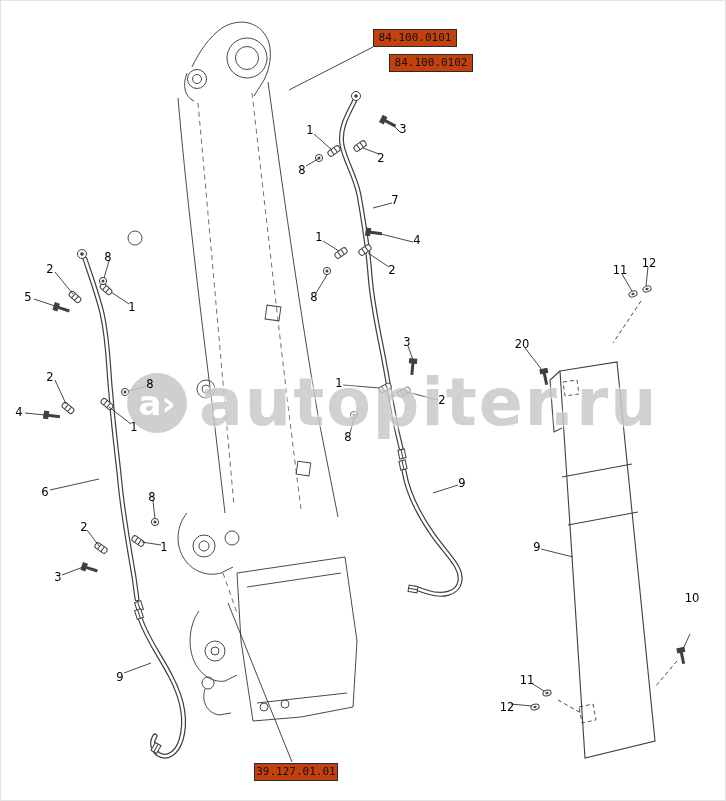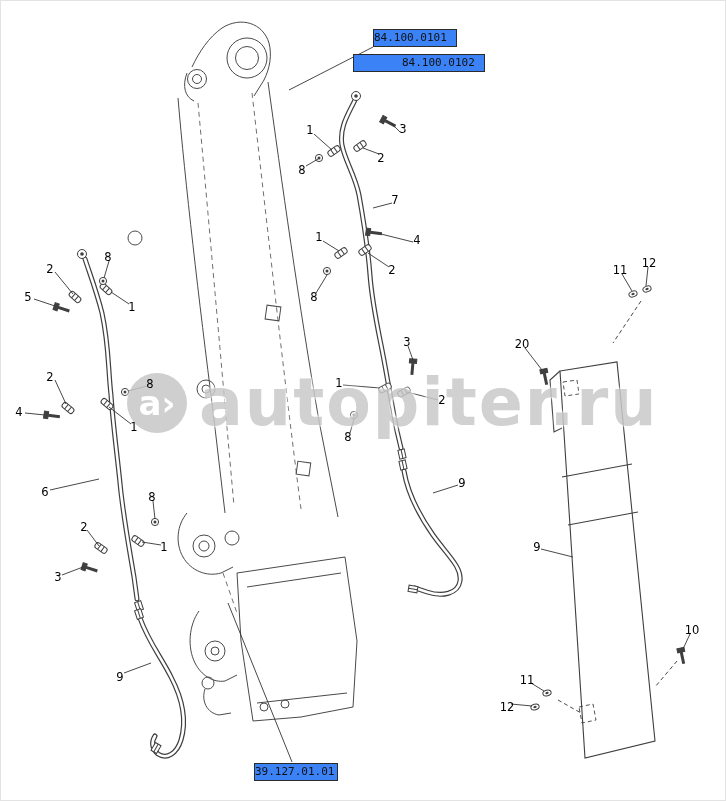--- a/index.html
+++ b/index.html
@@ -3,23 +3,23 @@
 <meta charset="utf-8">
 <style>
   html,body { margin:0; padding:0; background:#fff; }
   .stage {
     position:relative; width:726px; height:801px; background:#ffffff;
     font-family:"DejaVu Sans", sans-serif; overflow:hidden;
     border:1px solid #e3e3e3; box-sizing:border-box;
   }
   .stage svg { position:absolute; left:0; top:0; }
   .refbox {
-    position:absolute; border:1.3px solid #2b2b2b; background:#3b82f6;
+    position:absolute; border:1.3px solid #2b2b2b; background:#c2410c;
     font-family:"DejaVu Sans Mono", monospace; font-size:11px; color:#111;
-    width:82px; height:16px; line-height:16px; text-align:left; z-index:4;
+    width:82px; height:16px; line-height:16px; text-align:center; z-index:4;
   }
   .callout {
     position:absolute; transform:translate(-50%,-50%);
     font-size:11.5px; color:#000; z-index:4; white-space:nowrap;
   }
   .watermark {
     position:absolute; left:126px; top:364px; display:flex; align-items:center;
     gap:12px; z-index:3; opacity:0.85; pointer-events:none;
   }
   .wm-logo {
@@ -229,21 +229,21 @@
   </svg>
 
   <div class="watermark">
     <span class="wm-logo">
       <span>a›</span>
     </span>
     <span class="wm-text">autopiter.ru</span>
   </div>
 
   <div class="refbox" style="left:372px; top:28px;">84.100.0101</div>
-  <div class="refbox" style="left:352px; top:53px;padding-left:48px;">84.100.0102</div>
+  <div class="refbox" style="left:388px; top:53px;">84.100.0102</div>
   <div class="refbox" style="left:253px; top:762px;">39.127.01.01</div>
 
   <div id="callouts">
       <span class="callout" style="left: 309px; top: 129px;">1</span>
       <span class="callout" style="left: 380px; top: 157px;">2</span>
       <span class="callout" style="left: 301px; top: 169px;">8</span>
       <span class="callout" style="left: 402px; top: 128px;">3</span>
       <span class="callout" style="left: 394px; top: 199px;">7</span>
       <span class="callout" style="left: 318px; top: 236px;">1</span>
       <span class="callout" style="left: 416px; top: 239px;">4</span>
@@ -265,18 +265,18 @@
       <span class="callout" style="left: 151px; top: 496px;">8</span>
       <span class="callout" style="left: 83px; top: 526px;">2</span>
       <span class="callout" style="left: 163px; top: 546px;">1</span>
       <span class="callout" style="left: 57px; top: 576px;">3</span>
       <span class="callout" style="left: 119px; top: 676px;">9</span>
       <span class="callout" style="left: 461px; top: 482px;">9</span>
       <span class="callout" style="left: 619px; top: 269px;">11</span>
       <span class="callout" style="left: 648px; top: 262px;">12</span>
       <span class="callout" style="left: 521px; top: 343px;">20</span>
       <span class="callout" style="left: 536px; top: 546px;">9</span>
-      <span class="callout" style="left: 691px; top: 629px;">10</span>
+      <span class="callout" style="left: 691px; top: 597px;">10</span>
       <span class="callout" style="left: 526px; top: 679px;">11</span>
       <span class="callout" style="left: 506px; top: 706px;">12</span>
     </div>
 
 </div>
 
 </body></html>

